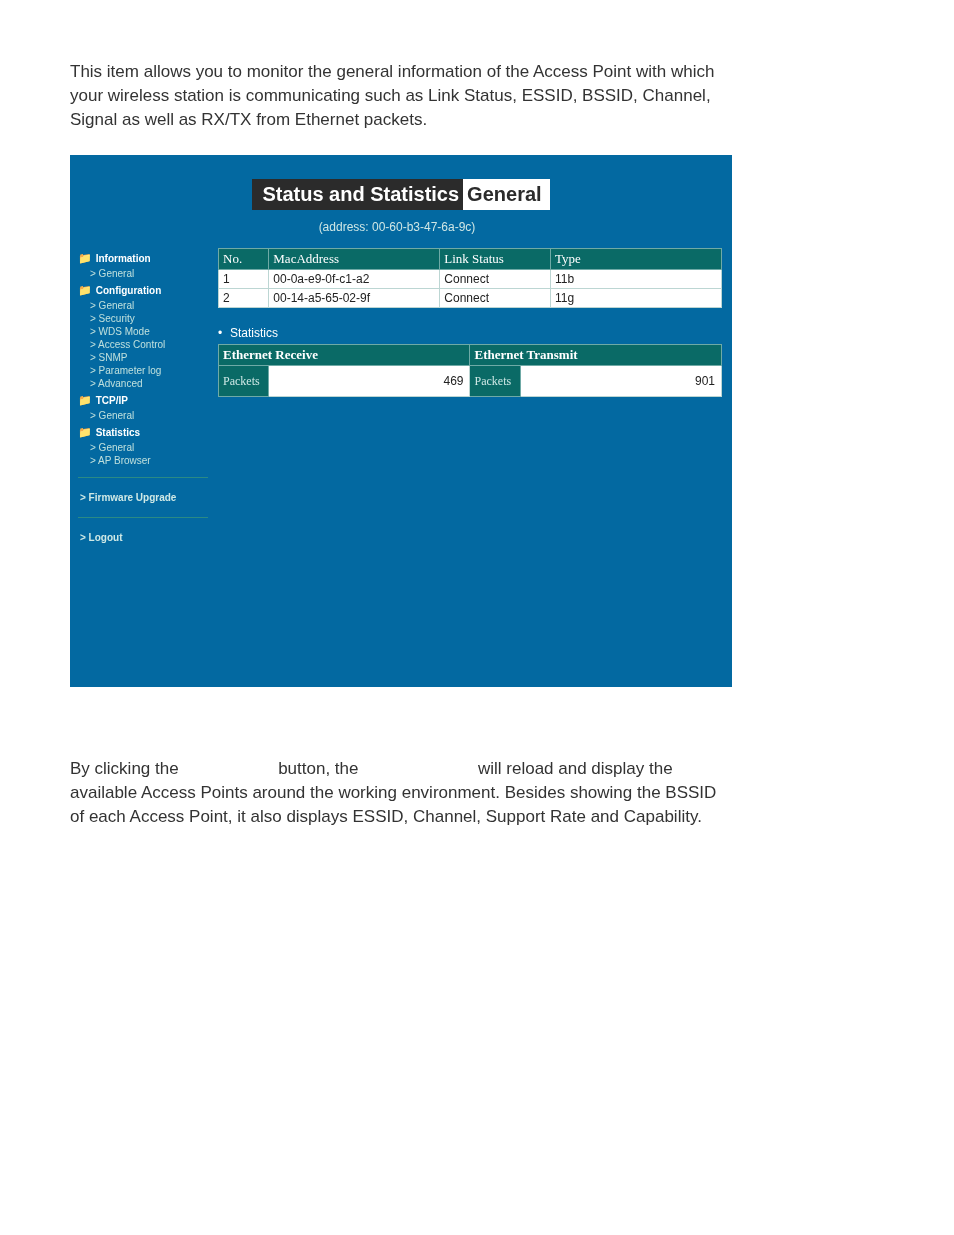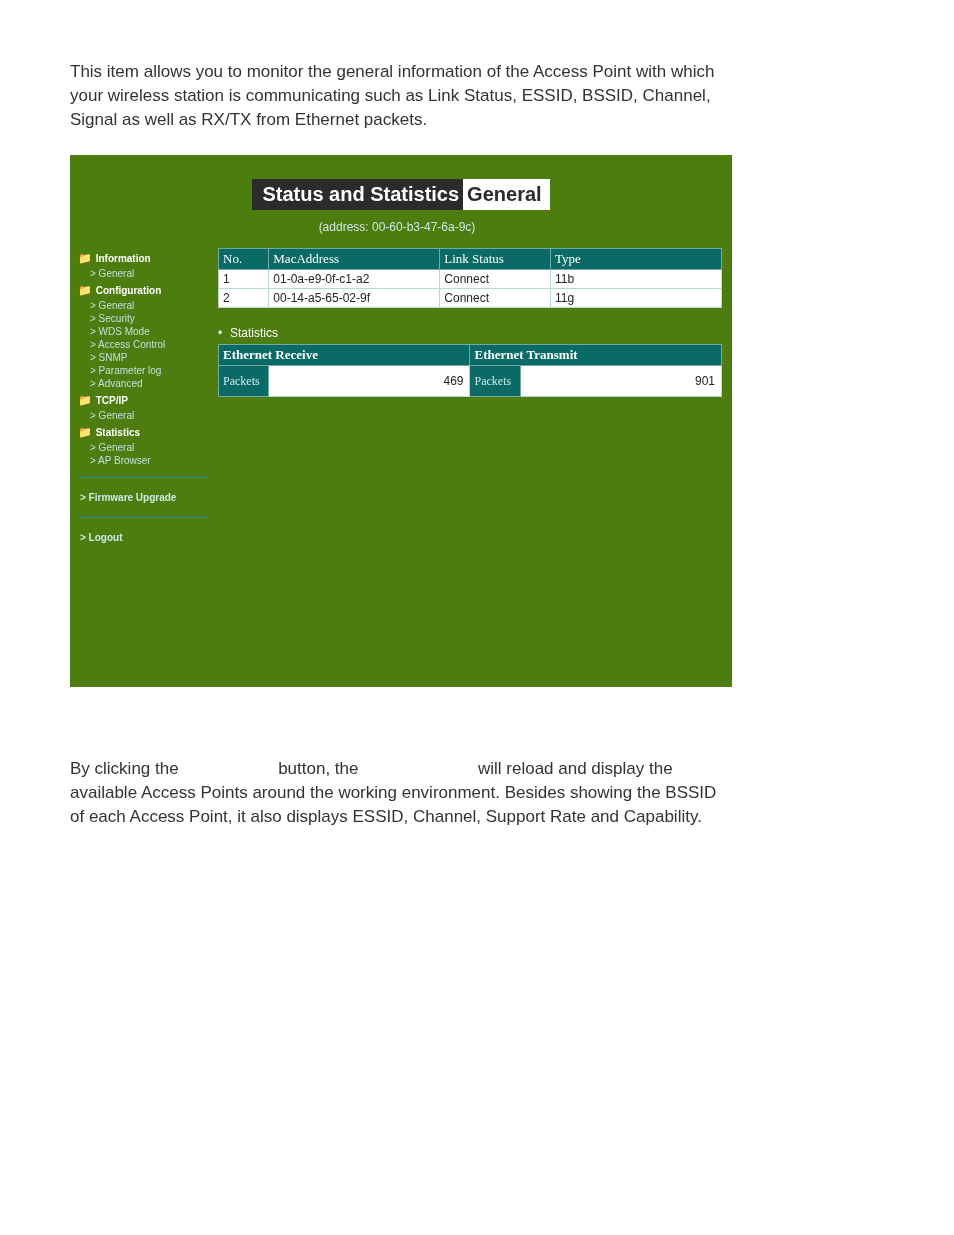--- a/index.html
+++ b/index.html
@@ -17,21 +17,21 @@
   }
   .intro, .outro {
     font-size: 17px;
     line-height: 1.4;
     color: #333;
     margin-bottom: 24px;
   }
 
   
   .ap-shot {
-    background: #4d7c0f;
+    background: #0369a1;
     color: #d9e9e8;
     width: 100%;
     box-sizing: border-box;
     position: relative;
     padding-bottom: 30px;
     margin-top: 16px;
   }
   .ap-title-wrap {
     text-align: center;
     padding: 24px 0 4px 0;
@@ -217,21 +217,21 @@
         <table class="ap">
           <tbody>
               <tr>
             <th style="width:10%">No.</th>
             <th style="width:34%">MacAddress</th>
             <th style="width:22%">Link Status</th>
             <th>Type</th>
           </tr>
           <tr>
             <td>1</td>
-            <td>01-0a-e9-0f-c1-a2</td>
+            <td>00-0a-e9-0f-c1-a2</td>
             <td>Connect</td>
             <td>11b</td>
           </tr>
           <tr>
             <td>2</td>
             <td>00-14-a5-65-02-9f</td>
             <td>Connect</td>
             <td>11g</td>
           </tr>
         </tbody>

